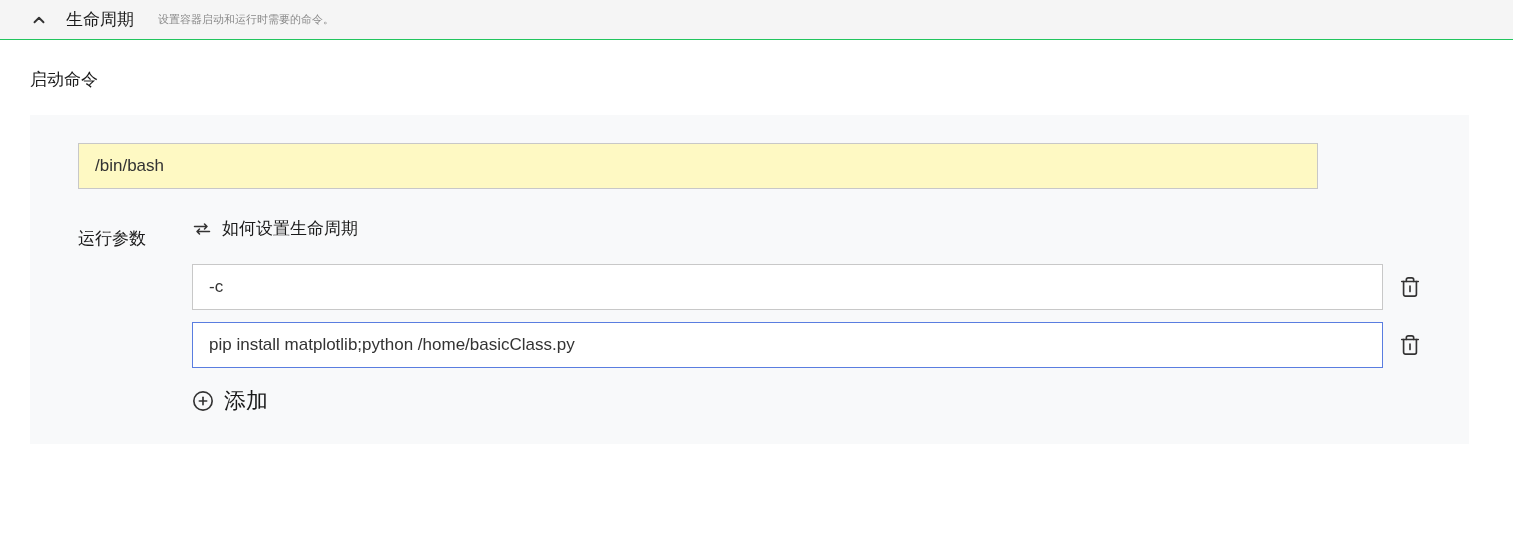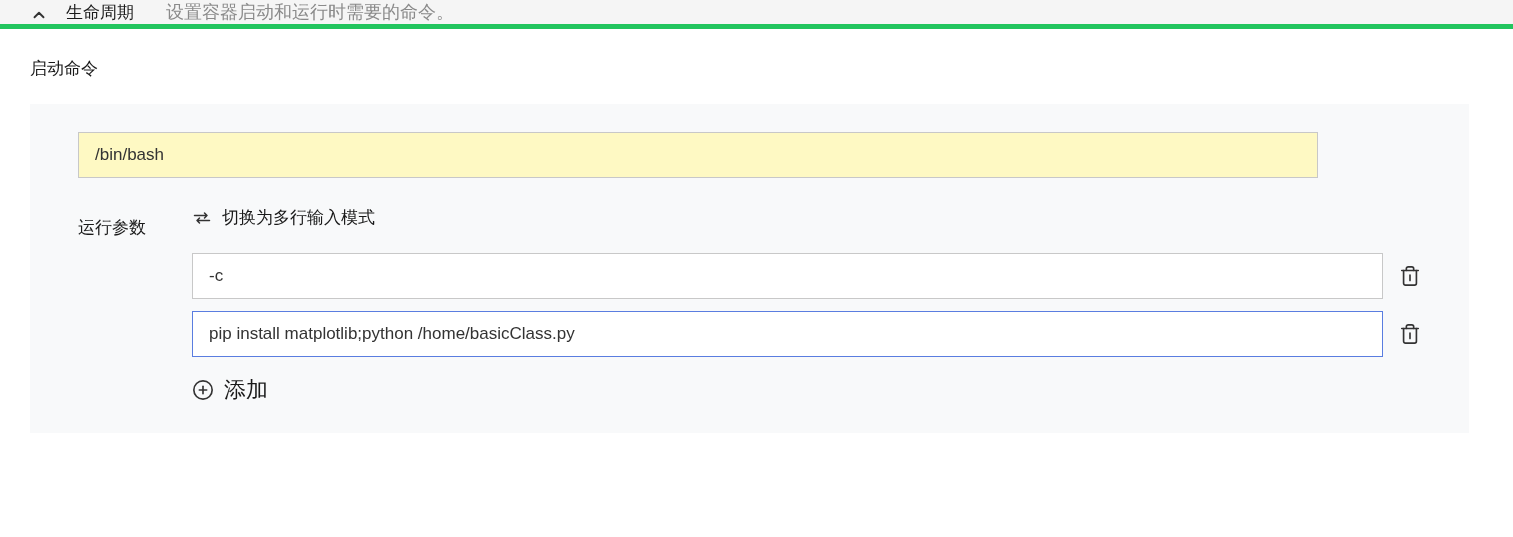--- a/index.html
+++ b/index.html
@@ -8,45 +8,45 @@
       box-sizing: border-box;
     }
     body {
       font-family: -apple-system, BlinkMacSystemFont, "Segoe UI", "PingFang SC", "Microsoft YaHei", sans-serif;
       font-size: 16px;
       color: #333;
       background: #fff;
     }
     .panel-header {
       background: #f5f5f5;
-      padding: 0 30px;
-      display: flex;
-      align-items: flex-end;
+      padding: 8px 30px;
+      display: flex;
+      align-items: center;
       gap: 18px;
-      border-bottom: 5px solid #22c55e;
+      border-bottom: 1px solid #22c55e;
     }
     .chevron-icon {
       width: 18px;
       height: 18px;
       cursor: pointer;
       flex-shrink: 0;
     }
     .chevron-icon svg {
       width: 100%;
       height: 100%;
     }
     .panel-title {
       font-weight: 400;
       color: #1a1a1a;
       font-size: 17px;
     }
     .panel-desc {
       color: #8a8a8a;
-      font-size: 18px;
-      margin-left: 14px;
+      font-size: 11px;
+      margin-left: 6px;
     }
     .help-link {
       color: #4a6dd9;
       font-size: 17px;
       text-decoration: none;
       display: inline-flex;
       align-items: center;
       gap: 2px;
     }
     .help-link svg {
@@ -201,21 +201,21 @@
       <div class="form-label">运行参数</div>
       <div class="form-value">
 
         <div class="toggle-row">
           <span class="swap-icon">
             <svg viewBox="0 0 24 16" fill="none" stroke="#333" stroke-width="1.8" stroke-linecap="round" stroke-linejoin="round">
               <path d="M3 5 L18 5 M15 2 L18 5 L15 8"></path>
               <path d="M21 11 L6 11 M9 8 L6 11 L9 14"></path>
             </svg>
           </span>
-          <span class="toggle-text">切换为多行输入模式</span>
+          <span class="toggle-text">如何设置生命周期</span>
         </div>
 
         <div class="param-row">
           <input type="text" class="param-input" value="-c" style="">
           <span class="delete-btn">
             <svg viewBox="0 0 24 24" fill="none" stroke="#333" stroke-width="1.8" stroke-linecap="round" stroke-linejoin="round">
               <polyline points="3 6 5 6 21 6"></polyline>
               <path d="M19 6v14a2 2 0 0 1-2 2H7a2 2 0 0 1-2-2V6m3 0V4a2 2 0 0 1 2-2h4a2 2 0 0 1 2 2v2"></path>
               <line x1="12" y1="11" x2="12" y2="17"></line>
             </svg>

